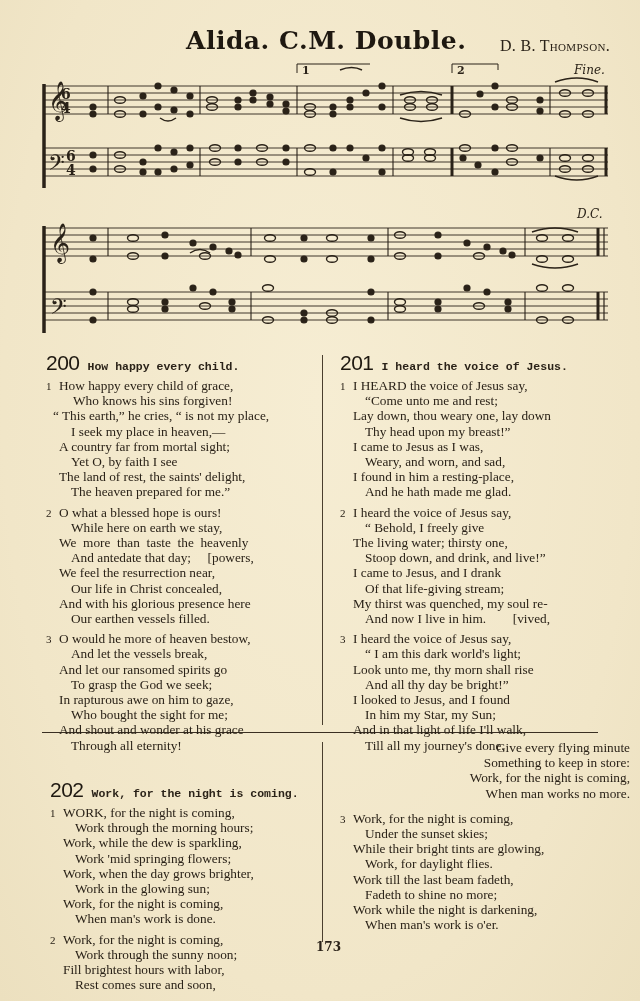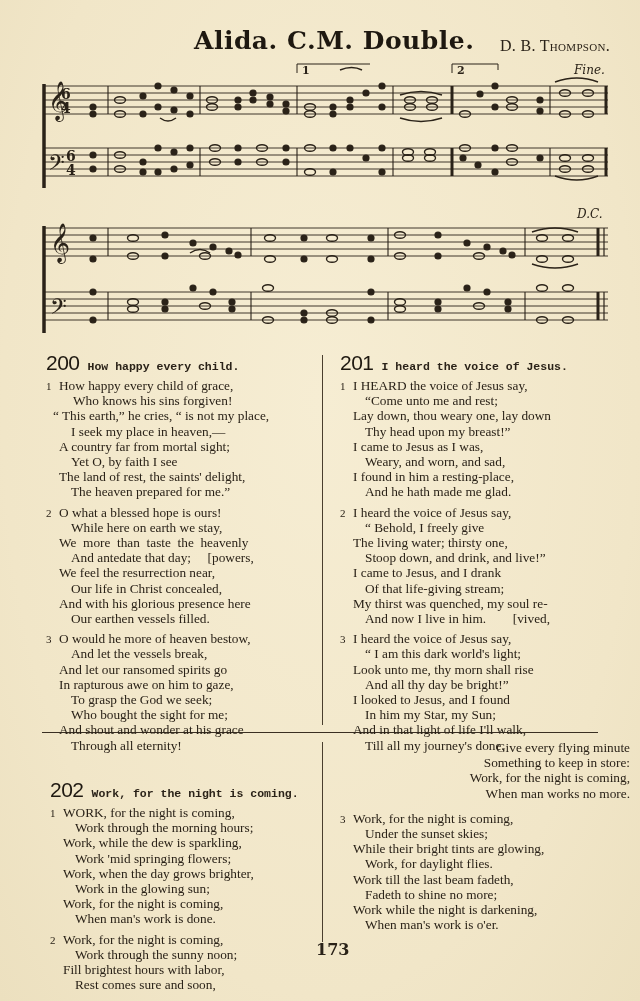--- a/index.html
+++ b/index.html
@@ -11,21 +11,21 @@
       position: relative;
     }
     .page {
       position: absolute; left: 0; top: 0; width: 640px; height: 1001px;
       background: radial-gradient(ellipse at 50% 40%, #f6edd3 0%, #f1e6c8 70%, #ece0bf 100%);
     }
     .title-row {
       position: absolute; top: 26px; left: 0; width: 640px; height: 34px;
     }
     .tune-title {
-      position: absolute; left: 194px; top: 0;
+      position: absolute; left: 186px; top: 0;
       font-family: "DejaVu Serif", serif; font-weight: bold;
       font-size: 25px; letter-spacing: 0.5px; color: #1e1810;
     }
     .composer {
       position: absolute; left: 500px; top: 11px;
       font-size: 16px; font-variant: small-caps; letter-spacing: 0.3px;
       color: #2a2218;
     }
     svg.music { position: absolute; left: 0; top: 55px; }
     .hymn-num {
@@ -46,21 +46,21 @@
     .line.first { padding-left: 0; }
     .col-rule {
       position: absolute; left: 322px; width: 1.3px; background: #4a3e2e;
     }
     .h-rule {
       position: absolute; left: 42px; top: 732px; width: 556px; height: 1.4px;
       background: #3a2f22;
     }
     .page-num {
       position: absolute; left: 316px; top: 940px;
-      font-family: "DejaVu Serif", serif; font-weight: bold; font-size: 16px;
+      font-family: "DejaVu Serif", serif; font-weight: bold; font-size: 12px;
     }
   </style>
 </head>
 <body>
 
 <div class="page">
 
   <div class="title-row">
     <span class="tune-title">Alida. C.M. Double.</span>
     <span class="composer">D. B. Thompson.</span>
@@ -354,22 +354,22 @@
       <div class="line ind" style="white-space:pre">And antedate that day;     [powers,</div>
       <div class="line">We feel the resurrection near,</div>
       <div class="line ind">Our life in Christ concealed,</div>
       <div class="line">And with his glorious presence here</div>
       <div class="line ind">Our earthen vessels filled.</div>
     </div>
     <div class="stanza" style="padding-left:13px;">
       <div class="line first"><span class="vn">3</span><span>O would he more of heaven bestow,</span></div>
       <div class="line ind">And let the vessels break,</div>
       <div class="line">And let our ransomed spirits go</div>
+      <div class="line ind">To grasp the God we seek;</div>
       <div class="line">In rapturous awe on him to gaze,</div>
-      <div class="line ind">To grasp the God we seek;</div>
       <div class="line ind">Who bought the sight for me;</div>
       <div class="line">And shout and wonder at his grace</div>
       <div class="line ind">Through all eternity!</div>
     </div>
   </div>
 
   <div class="col" style="left:340px;top:355px;width:290px;">
     <div class="hymn-head">
       <span class="hymn-num">201</span>
       <span class="hymn-title">I heard the voice of Jesus.</span>

